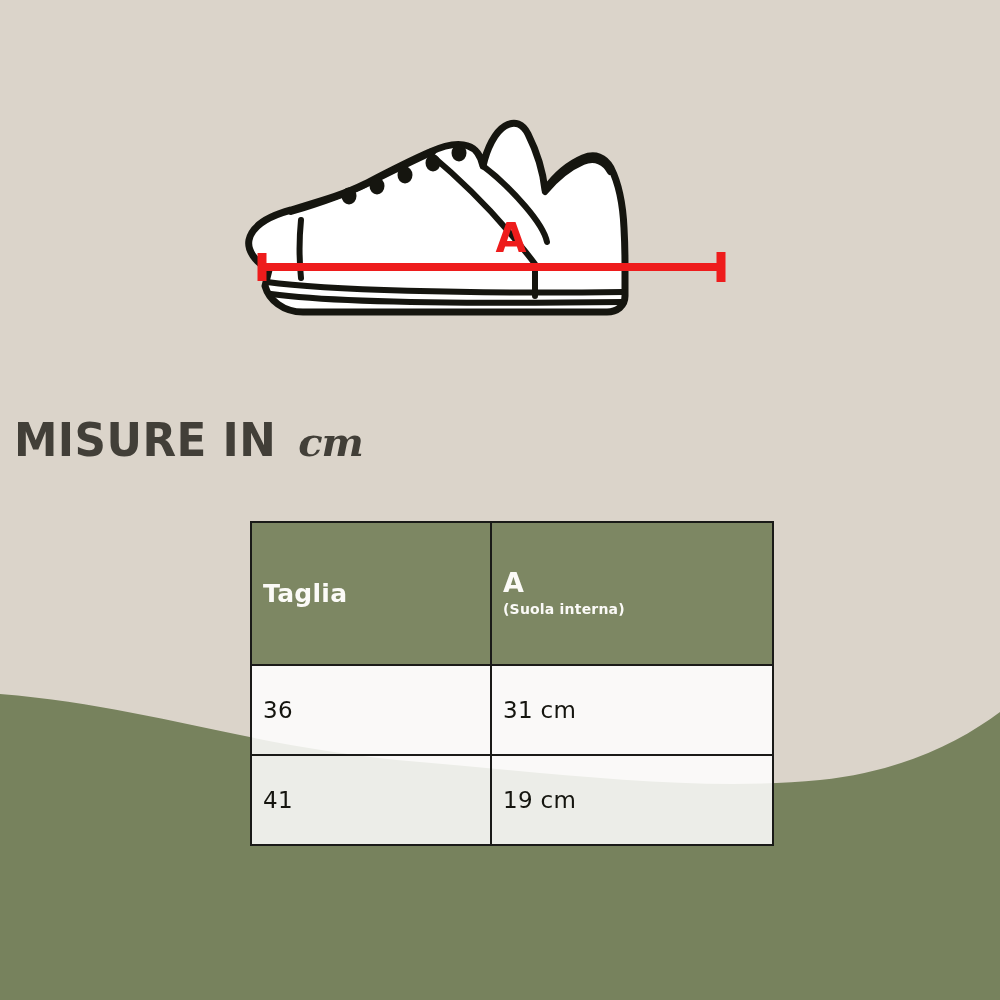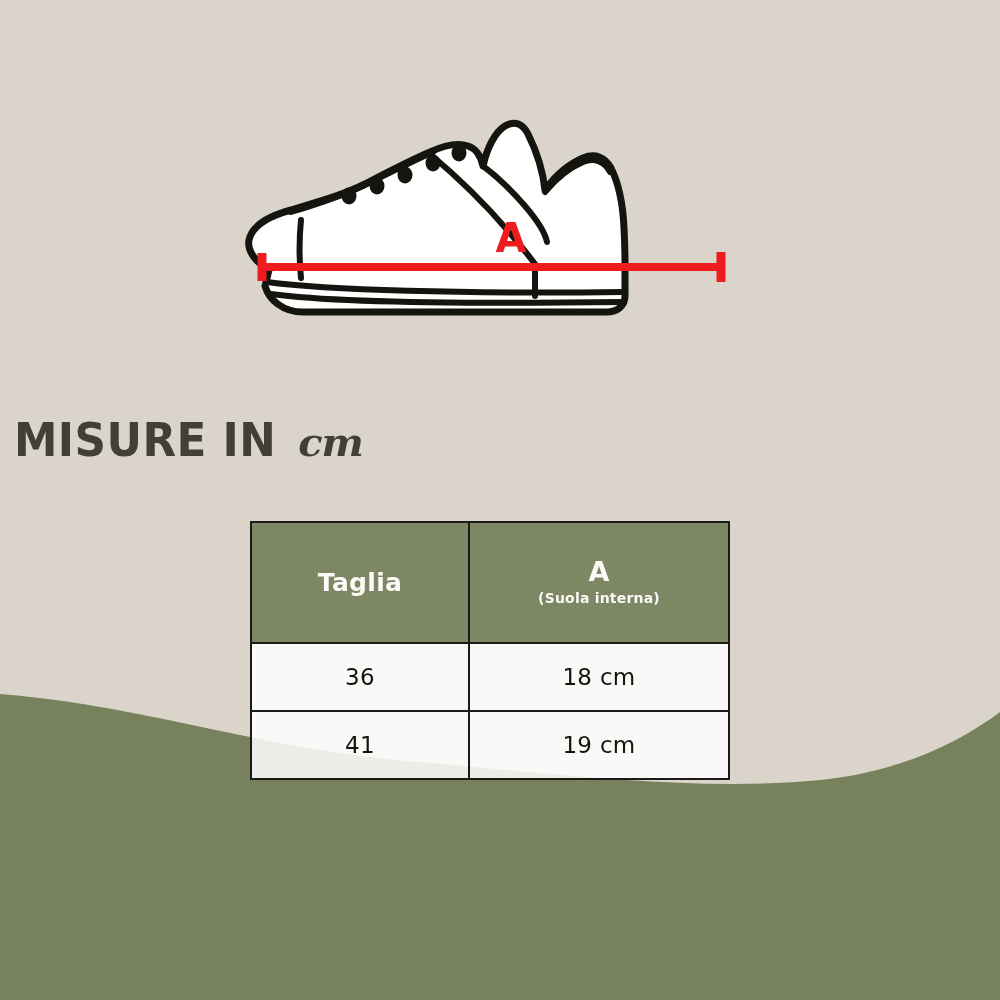--- a/index.html
+++ b/index.html
@@ -71,23 +71,23 @@
   #size-table {
     position: absolute;
     left: 250px;
     top: 521px;
     width: 474px;
     border-collapse: collapse;
     table-layout: fixed;
   }
   #size-table td, #size-table th {
     border: 2.5px solid #1a1a18;
-    padding: 0;
+    padding: 11px;
     margin: 0;
-    text-align: center;
+    text-align: left;
     vertical-align: middle;
   }
   .col-size { width: 216px; }
   .col-meas { width: 258px; }
 
   thead th {
     background: #7d8763;
     height: 119px;
     color: #fbfaf7;
     font-weight: 700;
@@ -202,21 +202,21 @@
         </th>
         <th class="col-meas">
           <div class="th-a-label">A</div>
           <div class="th-a-sub">(Suola interna)</div>
         </th>
       </tr>
     </thead>
     <tbody>
       <tr>
         <td>36</td>
-        <td>18 cm</td>
+        <td>31 cm</td>
       </tr>
       <tr>
         <td>41</td>
         <td>19 cm</td>
       </tr>
     </tbody>
   </table>
 
 </div>
 

